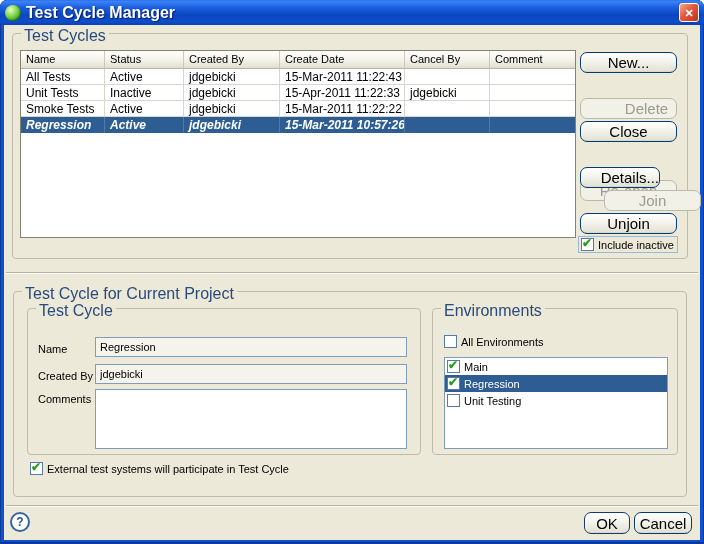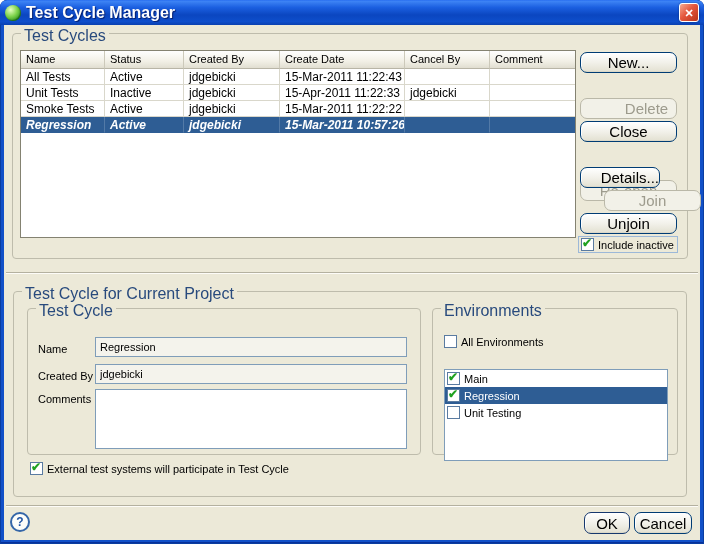--- a/index.html
+++ b/index.html
@@ -70,21 +70,21 @@
 
   
   .flabel { position:absolute; font-size:11px; color:#000; white-space:nowrap; }
   .tf { position:absolute; height:20px; border:1px solid #7f9db9; background:#f4f3ec;
         font-family:inherit; font-size:11px; padding:0 4px; color:#000; }
   .ta { position:absolute; border:1px solid #7f9db9; background:#fff; resize:none;
         font-family:inherit; font-size:11px; padding:2px 4px; }
 
   
   .env-list { position:absolute; left:440px; top:332px; width:224px; height:92px;
-              border:1px solid #7f9db9; background:#fff; overflow:hidden;margin-top:12px; }
+              border:1px solid #7f9db9; background:#fff; overflow:hidden; }
   .env-item { display:flex; height:17px; align-items:center; gap:4px; font-size:11px; padding-left:2px; cursor:default; }
   .env-item.selected { background:var(--selection,#2e5d94); color:#fff; }
 
   .help-btn { position:absolute; width:20px; height:20px; border-radius:50%;
               border:2px solid #3566a8; background:#fdfdfa; color:#2255a4;
               font-weight:bold; font-size:12px; line-height:15px; text-align:center; cursor:pointer; padding:0; }
 </style>
 </head>
 <body>
 

